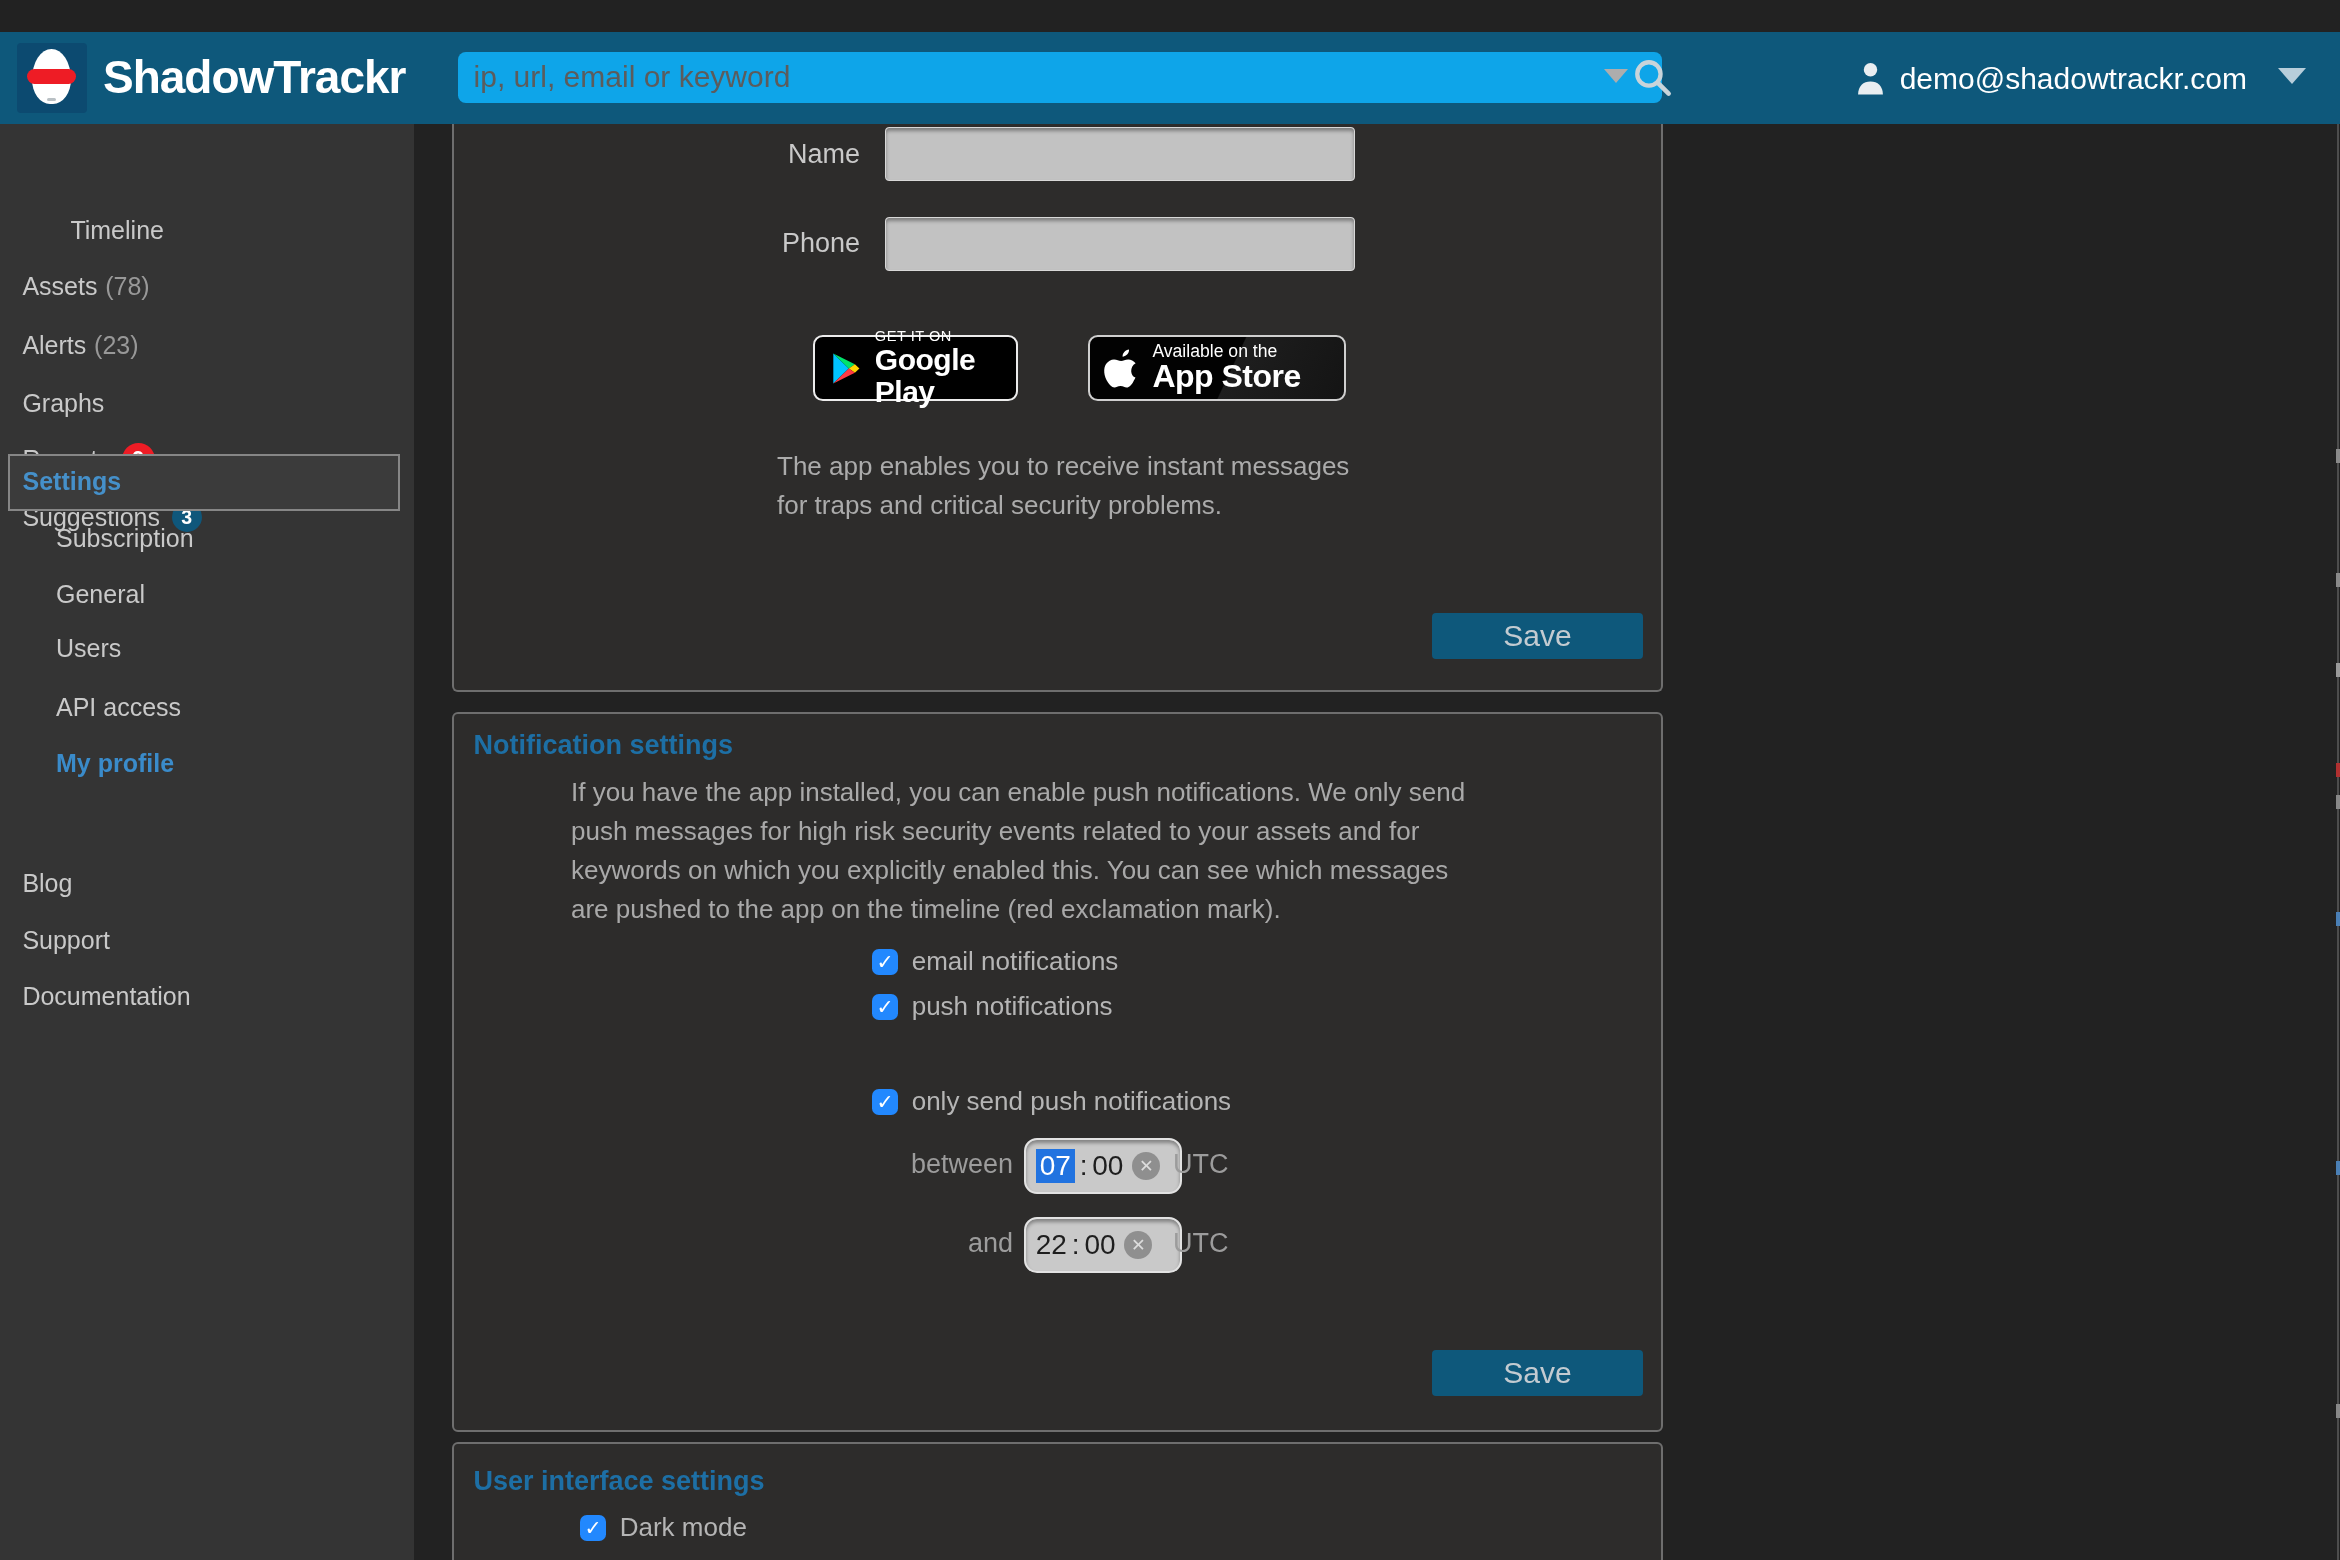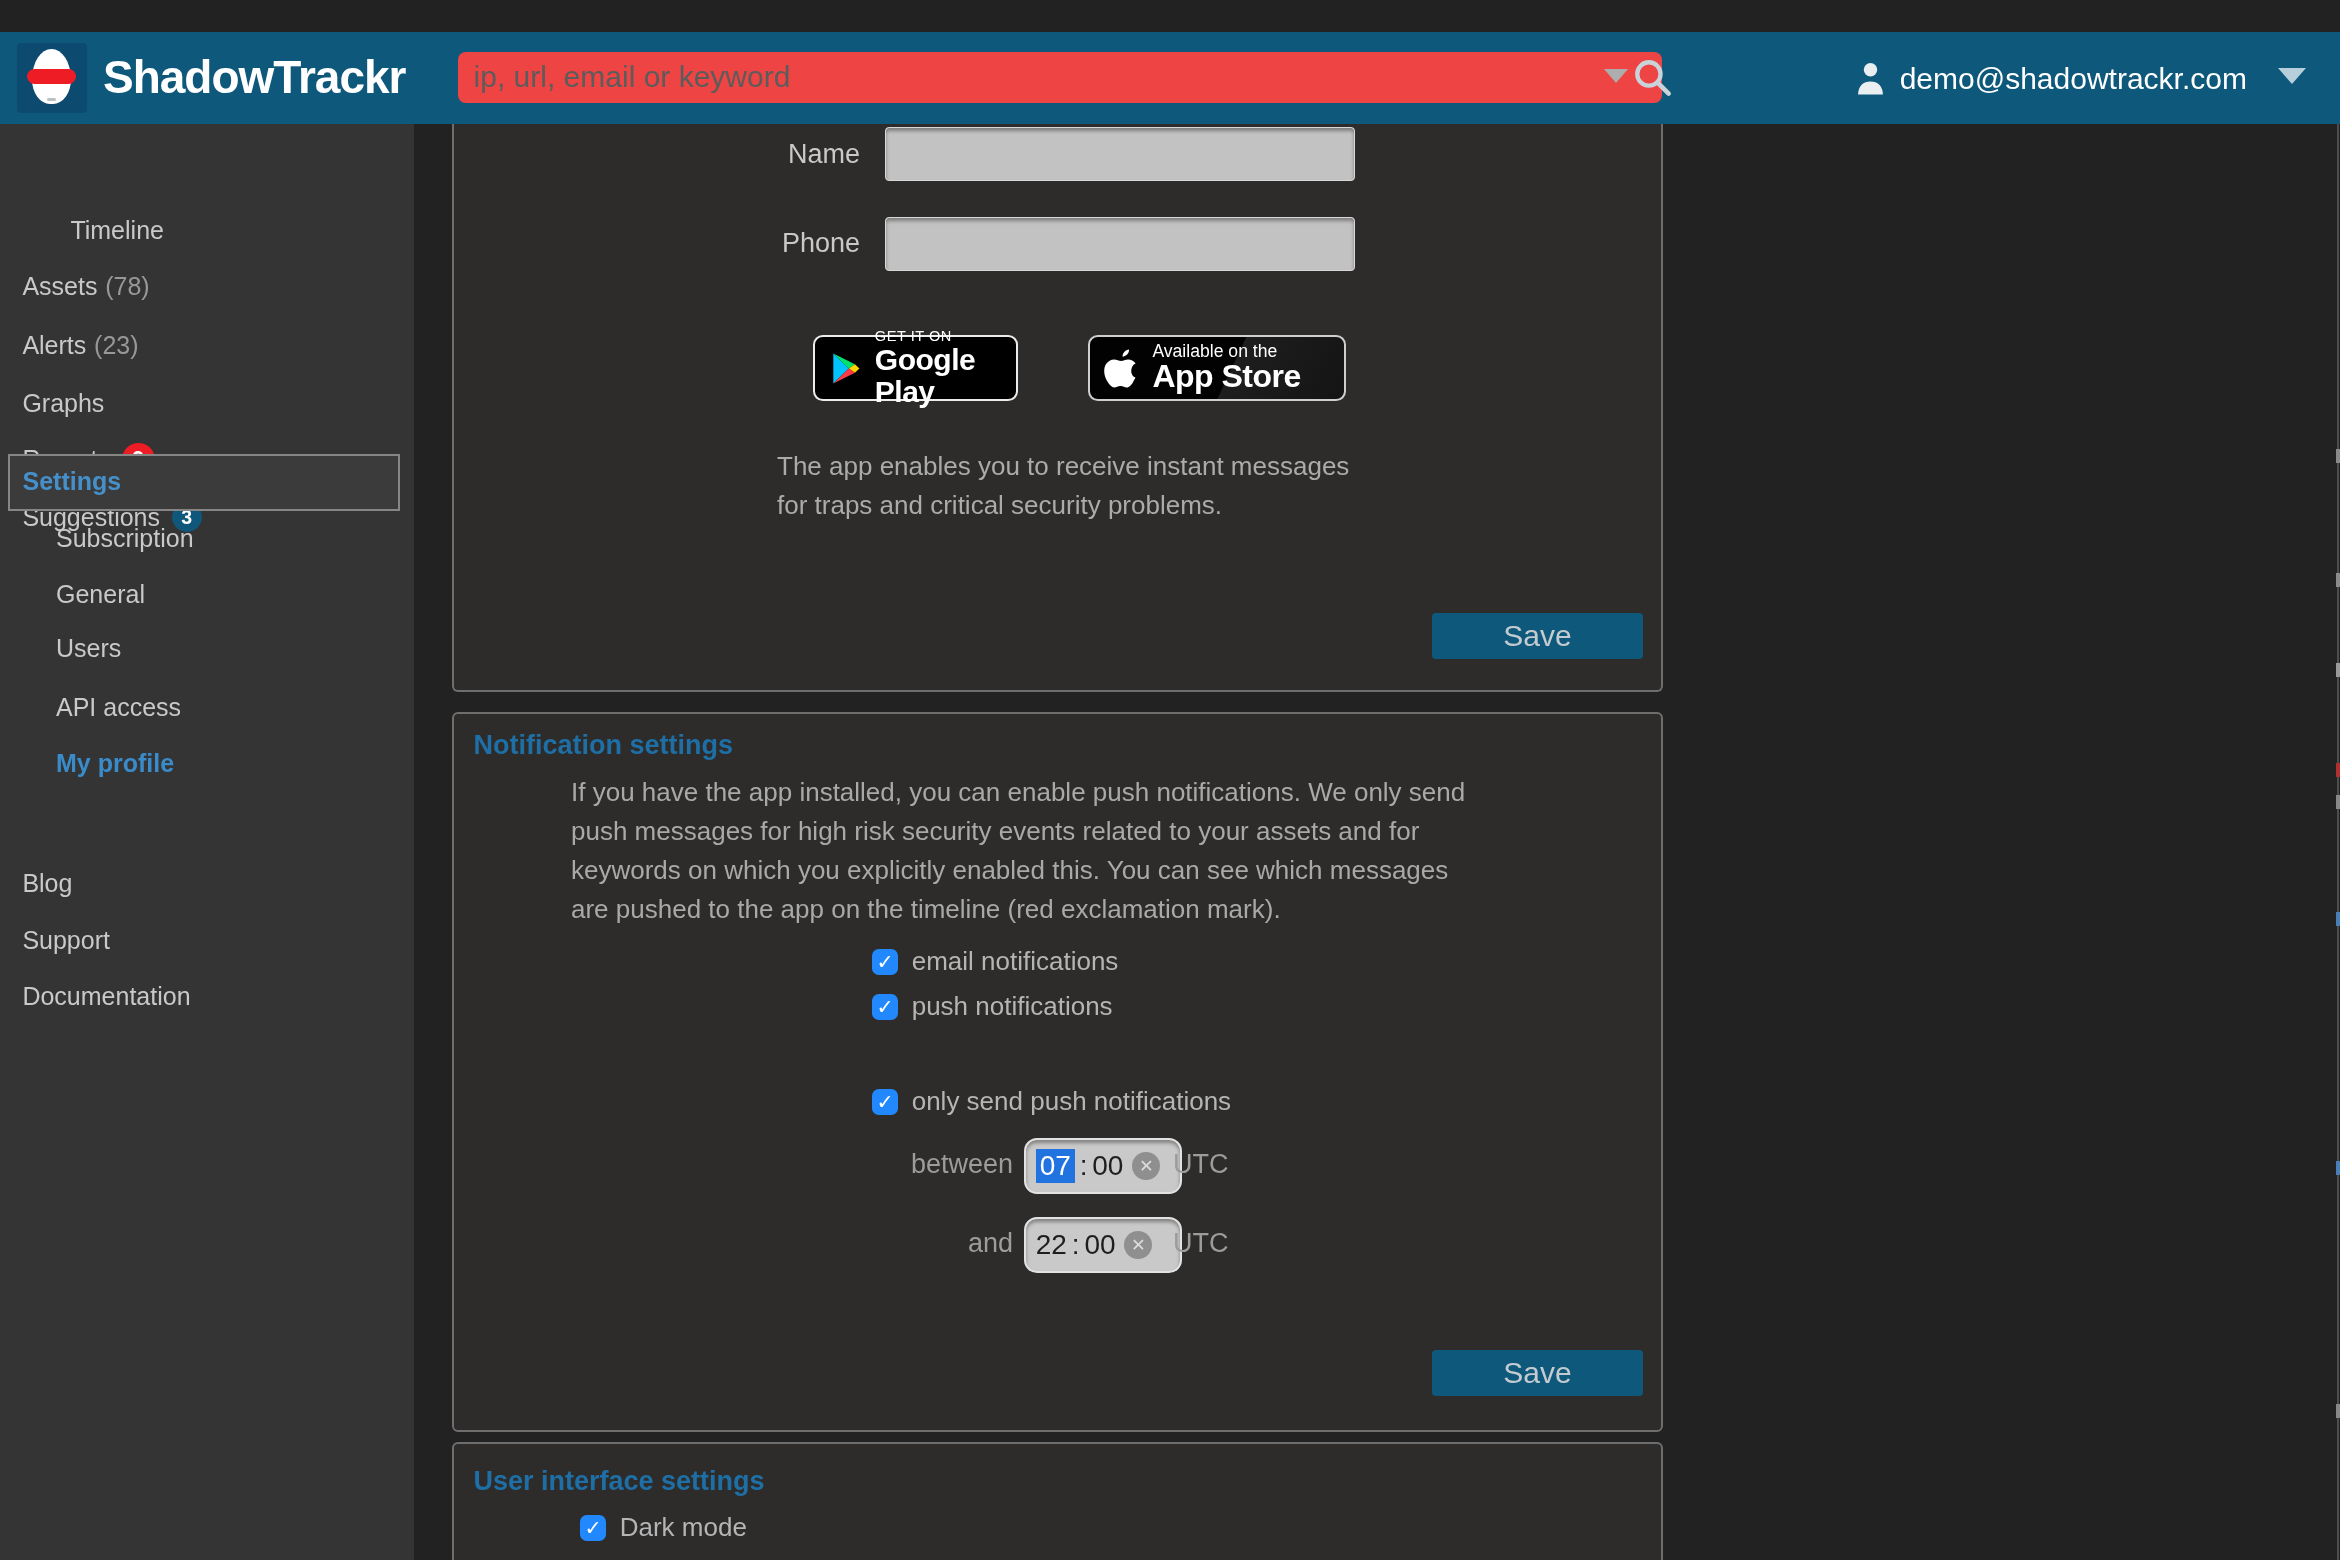--- a/index.html
+++ b/index.html
@@ -9,21 +9,21 @@
     font-family:"Liberation Sans","DejaVu Sans",sans-serif;
     -webkit-font-smoothing:antialiased;
   }
   
   #topbar{position:absolute;left:0;top:0;width:2341px;height:92px;background:#0e587b;z-index:10;margin-top:32px;}
   #logo{position:absolute;left:16.6px;top:10.7px;width:70px;height:70px;background:#0c4a70;border-radius:3.9px;}
   .helmet{position:absolute;left:15.6px;top:6.8px;width:39px;height:55px;background:#ffffff;border-radius:50% 50% 46% 46%/55% 55% 45% 45%;}
   .visor{position:absolute;left:10.7px;top:26px;width:49px;height:15.6px;background:#ee1c25;border-radius:7.8px;}
   .mouth{position:absolute;left:30px;top:55px;width:9.8px;height:2.9px;background:#b9c0c4;border-radius:2px;}
   #brand{position:absolute;left:103px;top:17.6px;font-size:46px;font-weight:bold;color:#ffffff;letter-spacing:-1px;}
-  #search{position:absolute;left:458px;top:19.5px;width:1139px;height:51px;background:#ef4444;border:none;border-radius:7.8px;
+  #search{position:absolute;left:458px;top:19.5px;width:1139px;height:51px;background:#0ea5e9;border:none;border-radius:7.8px;
     padding:0 49px 0 15.6px;font-size:30px;color:#333;font-family:inherit;outline:none;box-sizing:content-box;}
   #search::placeholder{color:#5c5c5c;opacity:1;}
   #search-caret{position:absolute;left:1604px;top:37px;width:0;height:0;
     border-left:12.7px solid transparent;border-right:12.7px solid transparent;border-top:14.6px solid #adadad;}
   #search-icon{position:absolute;left:1631px;top:24.4px;width:43px;height:43px;cursor:pointer;}
   #account{position:absolute;left:1853px;top:25px;height:43px;display:flex;align-items:center;cursor:pointer;}
   #person-icon{width:35px;height:39px;margin-right:11.7px;}
   #account-email{font-size:30px;color:#ffffff;}
   #account-caret{position:absolute;left:2278px;top:36px;width:0;height:0;
     border-left:14.6px solid transparent;border-right:14.6px solid transparent;border-top:16.6px solid #b7cedb;cursor:pointer;}

